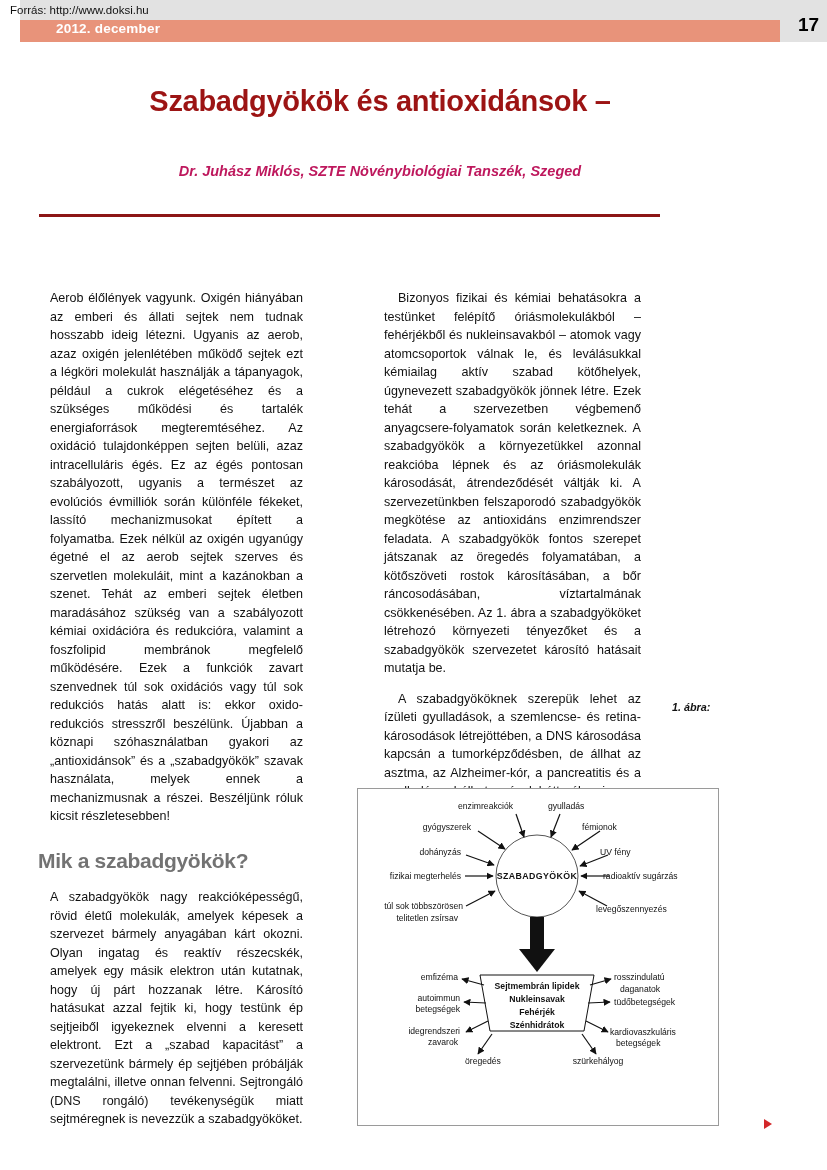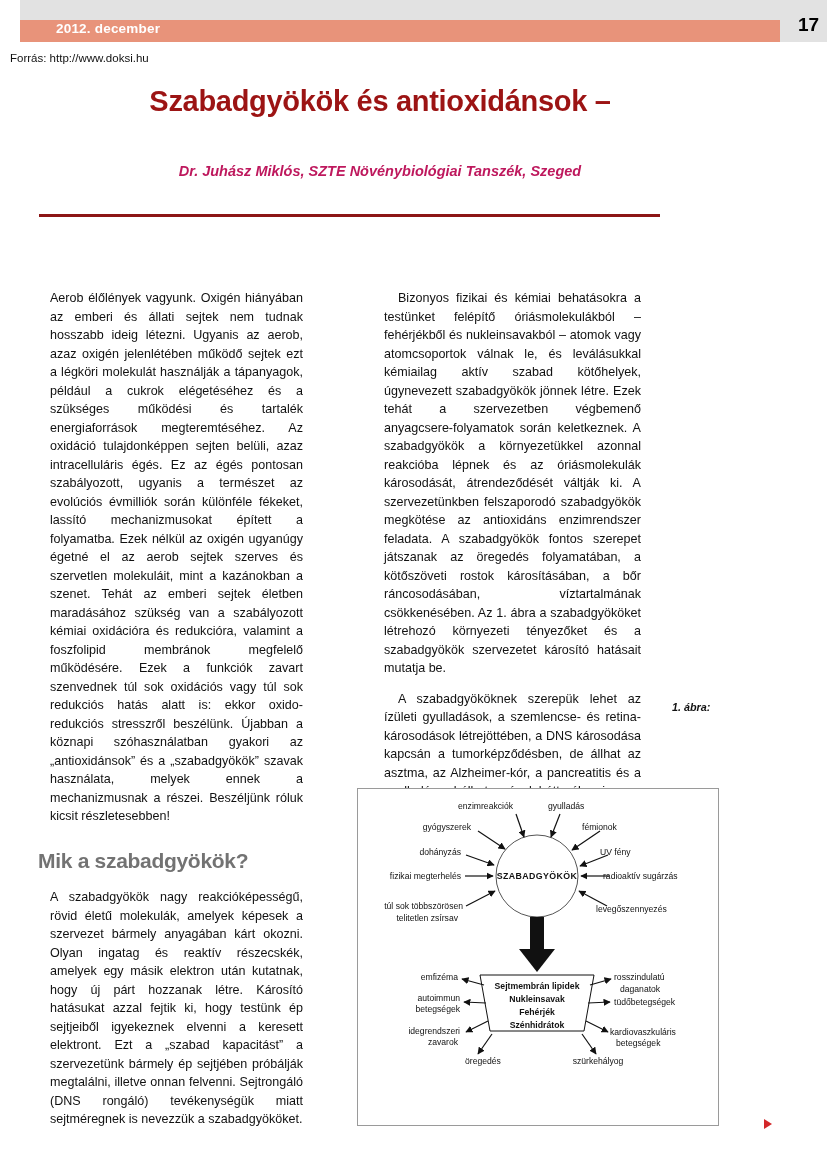--- a/index.html
+++ b/index.html
@@ -45,21 +45,20 @@
     font-weight: bold;
     color: #000000;
   }
   #source-note {
     position: absolute;
     left: 10px; top: 4px;
     font-size: 11.5px;
     color: #111111;
     background: transparent;
     white-space: nowrap;
-    margin-top: 48px;
   }
 
   
   #title-block {
     position: absolute;
     left: 40px; top: 56px;
     width: 680px;
     text-align: center;
   }
   .title-line {

